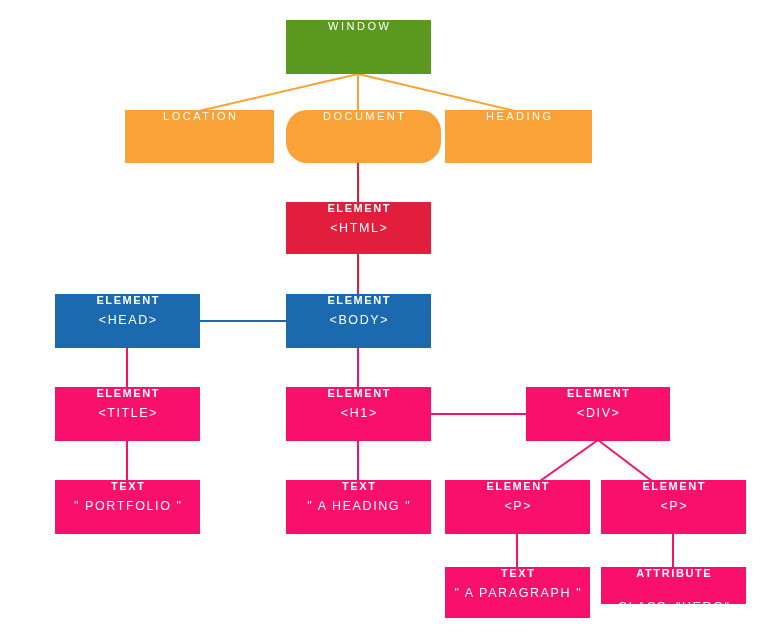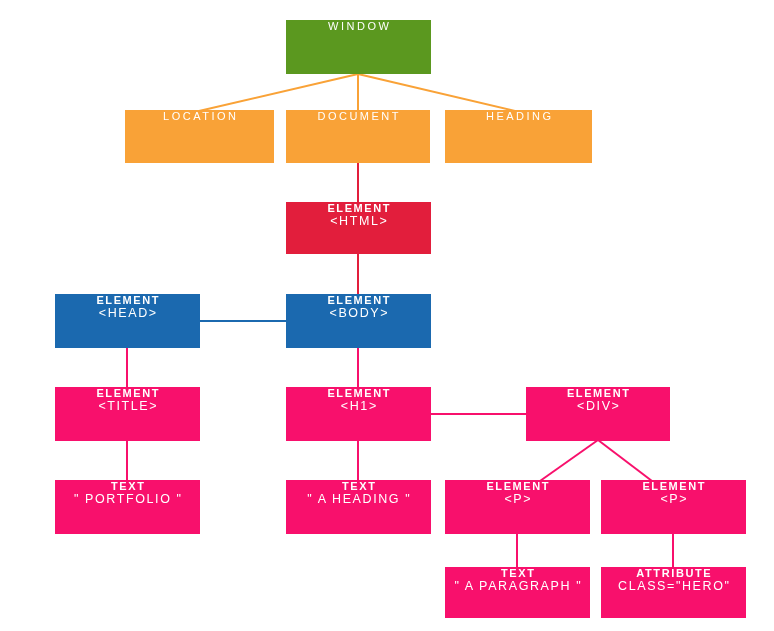--- a/index.html
+++ b/index.html
@@ -10,40 +10,40 @@
   .canvas{position:relative;width:774px;height:631px;background:var(--bg);
           font-family:"Liberation Sans",sans-serif;overflow:hidden;}
   .edges{position:absolute;left:0;top:0;width:774px;height:631px;}
   .edges line{stroke-width:2;fill:none;}
   .e-orange{stroke:var(--orange);} .e-red{stroke:var(--red);}
   .e-blue{stroke:var(--blue);}   .e-pink{stroke:var(--pink);}
   .node{position:absolute;display:flex;flex-direction:column;align-items:center;
         color:var(--node-text);text-align:center;box-sizing:border-box;}
   .node .label{font-size:11px;font-weight:400;letter-spacing:2.5px;text-indent:2.5px;}
   .node .kind{font-size:11px;font-weight:700;letter-spacing:1.6px;text-indent:1.6px;}
-  .node .value{font-size:12.5px;font-weight:400;letter-spacing:1.6px;text-indent:1.6px;margin-top:0;}
+  .node .value{font-size:12.5px;font-weight:400;letter-spacing:1.6px;text-indent:1.6px;margin-top:7px;}
   .c-green{background:var(--green);} .c-orange{background:var(--orange);}
   .c-red{background:var(--red);}     .c-blue{background:var(--blue);}
   .c-pink{background:var(--pink);}
   .pos-window   {left:286px;top:20px; width:145px;height:54px;}
   .pos-location {left:125px;top:110px;width:149px;height:53px;}
-  .pos-document {left:286px;top:110px;width:144px;height:53px;}
+  .pos-document {left:286px;top:110px;width:155px;height:53px;border-radius:21px;}
   .pos-history  {left:445px;top:110px;width:147px;height:53px;}
   .pos-html     {left:286px;top:202px;width:145px;height:52px;}
   .pos-head     {left:55px; top:294px;width:145px;height:54px;}
   .pos-body     {left:286px;top:294px;width:145px;height:54px;}
   .pos-title    {left:55px; top:387px;width:145px;height:54px;}
   .pos-h1       {left:286px;top:387px;width:145px;height:54px;}
   .pos-div      {left:526px;top:387px;width:144px;height:54px;}
   .pos-portfolio{left:55px; top:480px;width:145px;height:54px;}
   .pos-heading  {left:286px;top:480px;width:145px;height:54px;}
   .pos-p1       {left:445px;top:480px;width:145px;height:54px;}
   .pos-p2       {left:601px;top:480px;width:145px;height:54px;}
   .pos-paragraph{left:445px;top:567px;width:145px;height:51px;}
-  .pos-attribute{left:601px;top:567px;width:145px;height:51px;}
+  .pos-attribute{left:601px;top:567px;width:145px;height:37px;gap:14px;}
 </style>
 </head>
 <body>
 
 <div class="canvas">
 
   <svg class="edges" viewBox="0 0 774 631" width="774" height="631" xmlns="http://www.w3.org/2000/svg">
     <line class="e-orange" x1="358" y1="74" x2="199" y2="111"></line>
     <line class="e-orange" x1="358" y1="74" x2="358" y2="110"></line>
     <line class="e-orange" x1="358" y1="74" x2="515" y2="111"></line>

